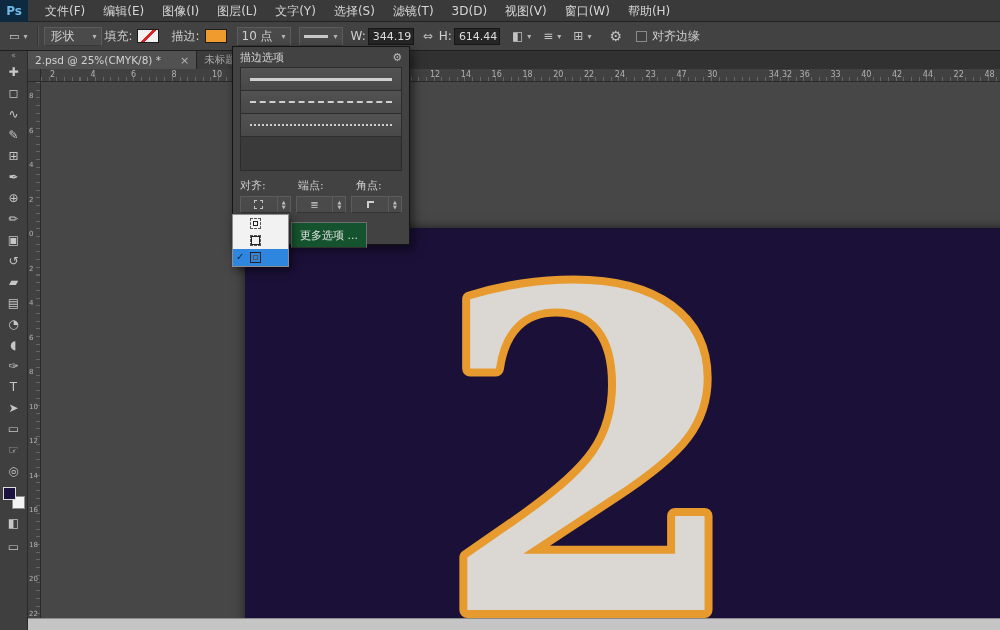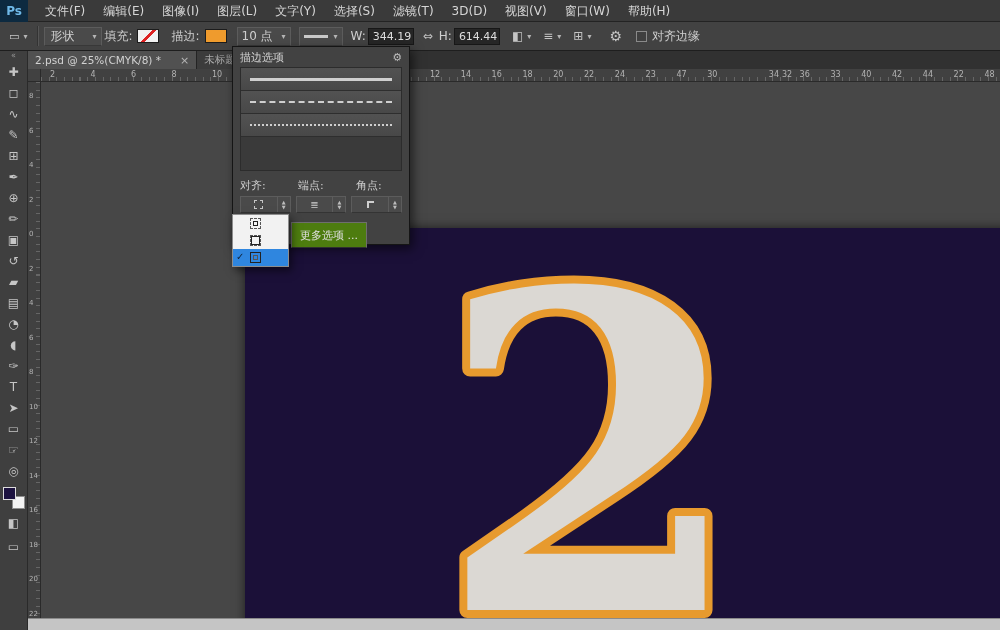--- a/index.html
+++ b/index.html
@@ -73,21 +73,21 @@
   .sp-labels{display:flex;margin:7px 7px 3px;font-size:11px;color:#cfcfcf;}
   .sp-labels span:nth-child(1){width:58px;}
   .sp-labels span:nth-child(2){width:58px;}
   .sp-selects{display:flex;margin:0 7px;gap:5px;}
   .sp-select{width:52px;height:17px;background:#4a4a4a;border:1px solid #5c5c5c;border-bottom-color:#343434;display:flex;align-items:center;}
   .sel-body{flex:1;display:flex;align-items:center;justify-content:center;}
   .sel-arrows{width:13px;height:100%;border-left:1px solid #5c5c5c;display:flex;flex-direction:column;align-items:center;justify-content:center;font-size:5px;line-height:5px;color:#bdbdbd;}
   .mini-sq-dashed{width:9px;height:9px;border:1px dashed #c6c6c6;}
   .glyph-lines{font-size:10px;color:#cfcfcf;}
   .glyph-corner{width:7px;height:7px;border-left:2px solid #cfcfcf;border-top:2px solid #cfcfcf;}
-  .more-btn{position:absolute;left:58px;top:175px;height:17px;padding:12px 8px;background:#4d7c0f;border:1px solid #6e6e6e;border-bottom-color:#2f2f2f;font-size:11px;color:#e0e0e0;display:flex;align-items:center;white-space:nowrap;text-align:right;}
+  .more-btn{position:absolute;left:58px;top:175px;height:17px;padding:12px 8px;background:#14532d;border:1px solid #6e6e6e;border-bottom-color:#2f2f2f;font-size:11px;color:#e0e0e0;display:flex;align-items:center;white-space:nowrap;text-align:right;}
   
   .align-dropdown{position:absolute;left:232px;top:214px;width:57px;background:#f2f2f2;border:1px solid #8d8d8d;box-shadow:3px 4px 8px rgba(0,0,0,.5);z-index:60;}
   .ad-row{height:17px;display:flex;align-items:center;padding-left:17px;position:relative;}
   .ad-row.selected{background:#2f86df;}
   .ad-check{position:absolute;left:3px;top:2px;font-size:10px;color:#12233a;}
   .opt-icon{width:11px;height:11px;position:relative;}
   .oi-dashed{position:absolute;inset:0;border:1px dashed #555;}
   .oi-solid{position:absolute;inset:0;border:1px solid #222;}
   .oi-inner-solid{position:absolute;inset:3px;border:1px solid #222;}
   .oi-inner-dashed{position:absolute;inset:3px;border:1px dashed #555;}

